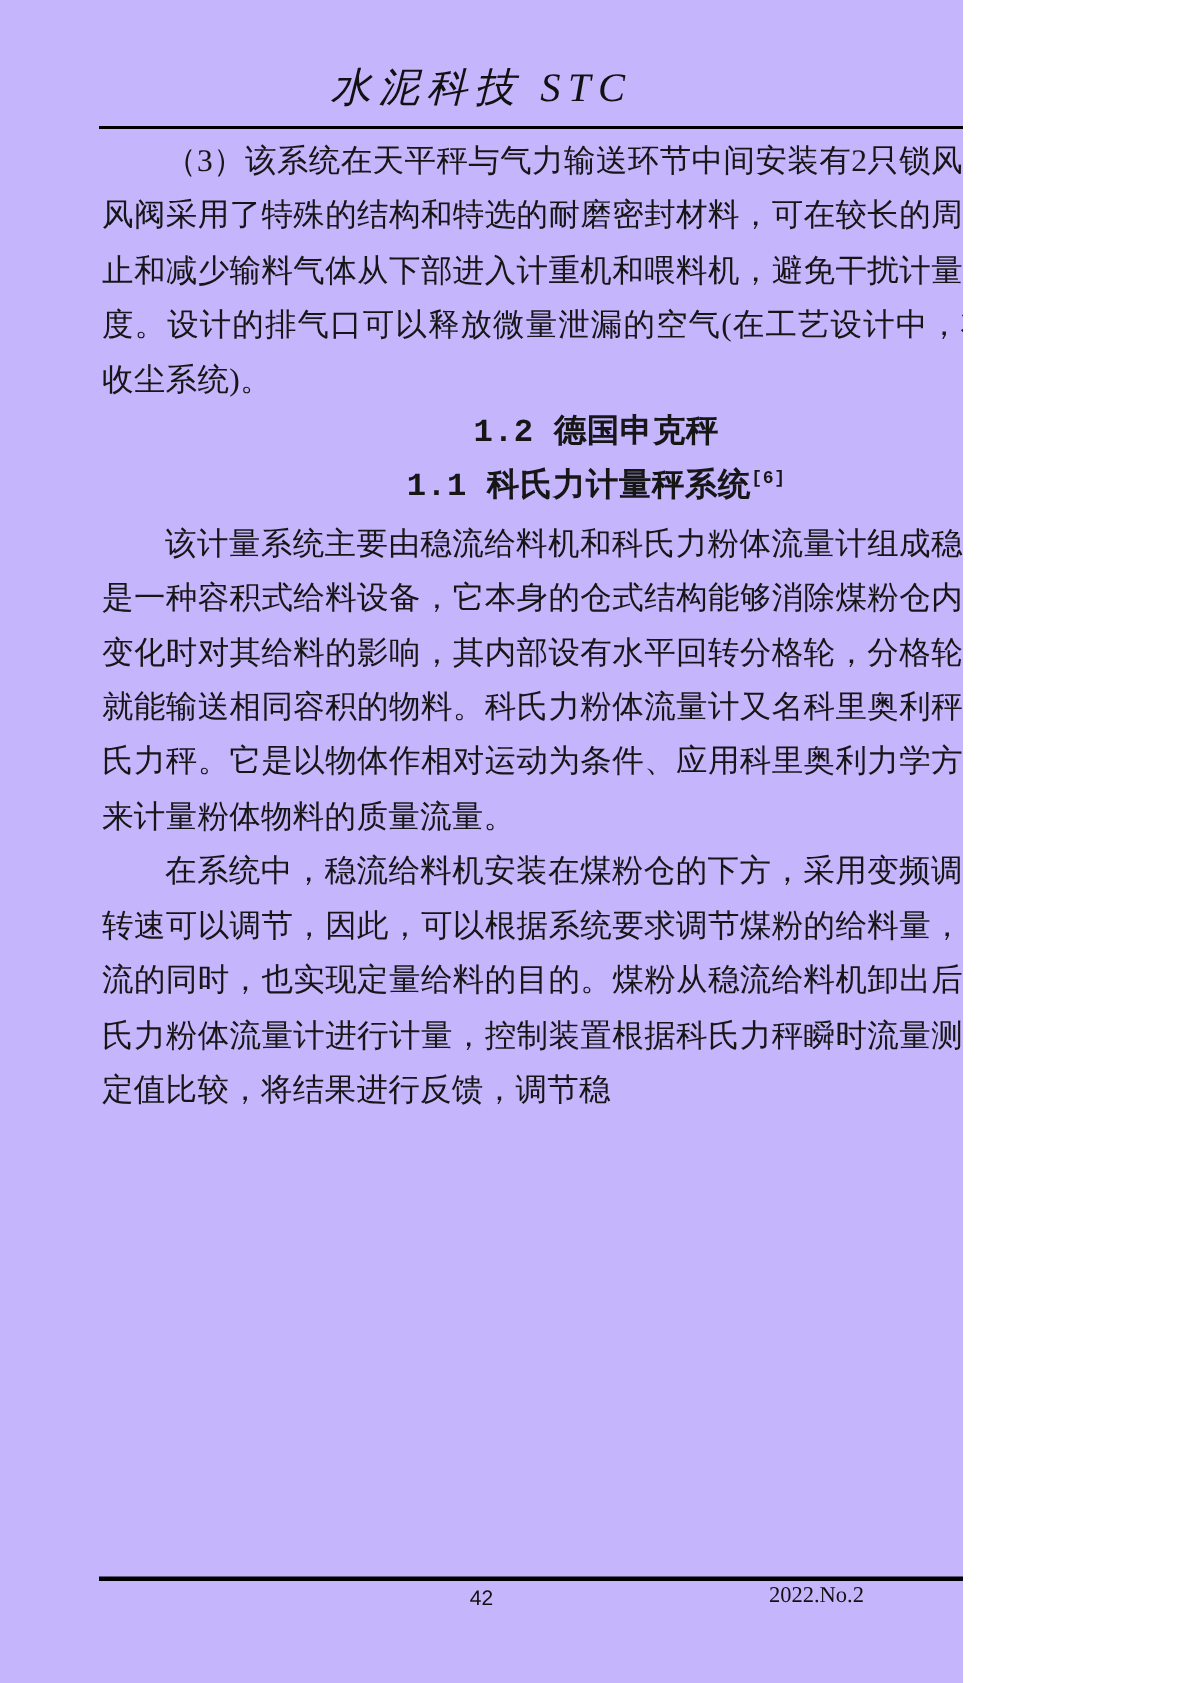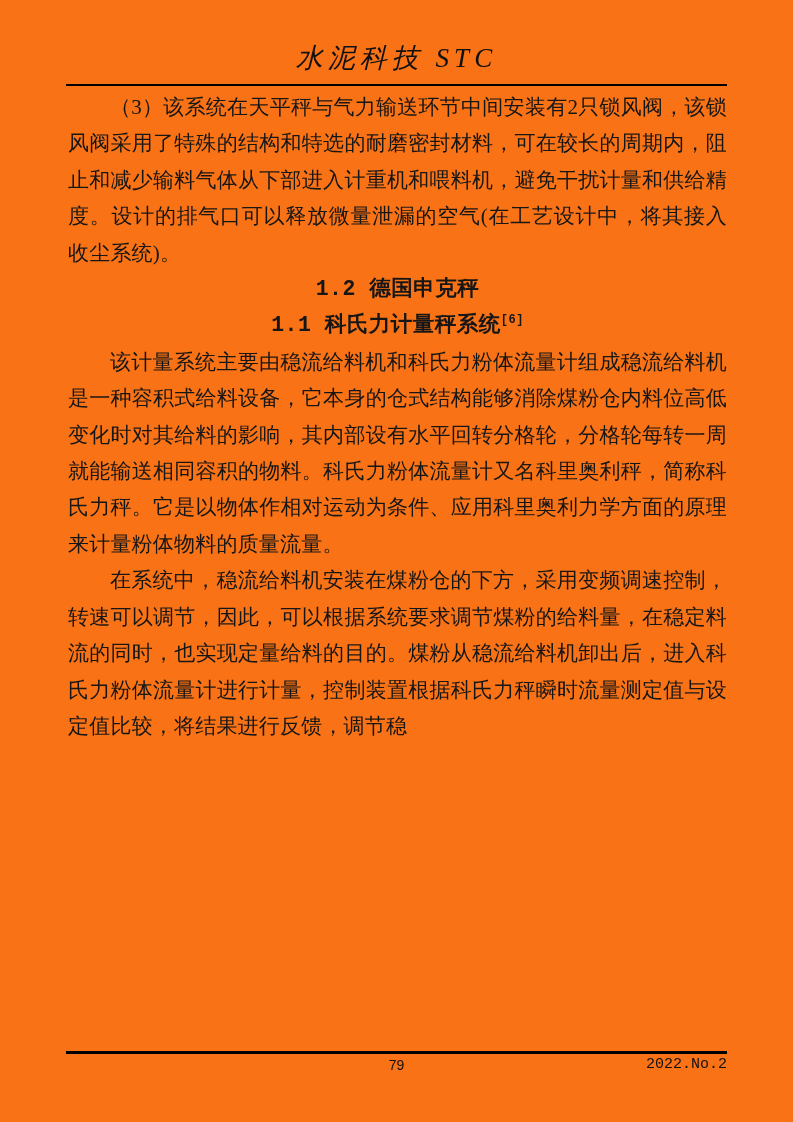--- a/index.html
+++ b/index.html
@@ -1,21 +1,21 @@
 <!DOCTYPE html>
 <html><head>
 <meta charset="utf-8">
 <style>
   html, body { margin: 0; padding: 0; }
   body { background: #ffffff; }
   .page {
     position: relative;
-    width: 793px;
+    width: 642px;
     height: 1122px;
-    background: #f97316;
+    background: #c4b5fd;
     overflow: hidden;
     font-family: "Liberation Serif", "DejaVu Serif", serif;
     color: #161616;
   }
   .journal-title {
     position: absolute;
     top: 40px;
     left: 0;
     width: 100%;
     text-align: center;
@@ -75,21 +75,21 @@
     width: 100%;
     text-align: center;
     font-family: "Liberation Sans", "DejaVu Sans", sans-serif;
     font-size: 14px;
     color: #111;
   }
   .issue-number {
     position: absolute;
     top: 1056px;
     right: 66px;
-    font-family: Liberation Mono, monospace;
+    font-family: Liberation Serif, serif;
     font-size: 15px;
     color: #111;
   }
 </style>
 </head>
 <body>
 
 <div class="page">
 
   <header>
@@ -100,17 +100,17 @@
   <main class="body-text">
     <p class="para indent">（3）该系统在天平秤与气力输送环节中间安装有2只锁风阀，该锁风阀采用了特殊的结构和特选的耐磨密封材料，可在较长的周期内，阻止和减少输料气体从下部进入计重机和喂料机，避免干扰计量和供给精度。设计的排气口可以释放微量泄漏的空气(在工艺设计中，将其接入收尘系统)。</p>
     <h2 class="heading">1.2 德国申克秤</h2>
     <h2 class="heading"><span>1.1 科氏力计量秤系统</span><sup>[6]</sup></h2>
     <p class="para indent">该计量系统主要由稳流给料机和科氏力粉体流量计组成稳流给料机是一种容积式给料设备，它本身的仓式结构能够消除煤粉仓内料位高低变化时对其给料的影响，其内部设有水平回转分格轮，分格轮每转一周就能输送相同容积的物料。科氏力粉体流量计又名科里奥利秤，简称科氏力秤。它是以物体作相对运动为条件、应用科里奥利力学方面的原理来计量粉体物料的质量流量。</p>
     <p class="para indent">在系统中，稳流给料机安装在煤粉仓的下方，采用变频调速控制，转速可以调节，因此，可以根据系统要求调节煤粉的给料量，在稳定料流的同时，也实现定量给料的目的。煤粉从稳流给料机卸出后，进入科氏力粉体流量计进行计量，控制装置根据科氏力秤瞬时流量测定值与设定值比较，将结果进行反馈，调节稳</p>
   </main>
 
   <footer>
     <div class="footer-rule"></div>
-    <div class="page-number">79</div>
+    <div class="page-number">42</div>
     <div class="issue-number">2022.No.2</div>
   </footer>
 
 </div>
 
 </body></html>

